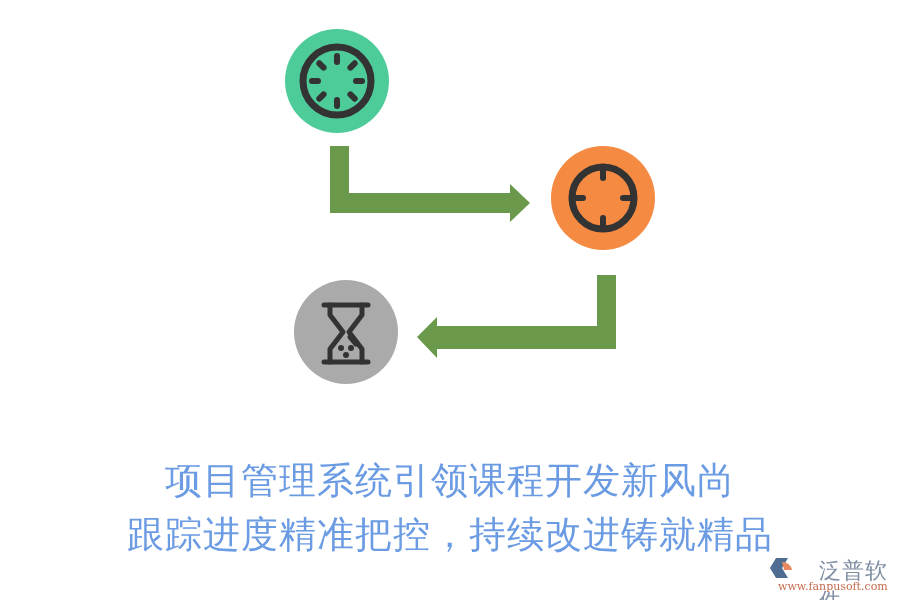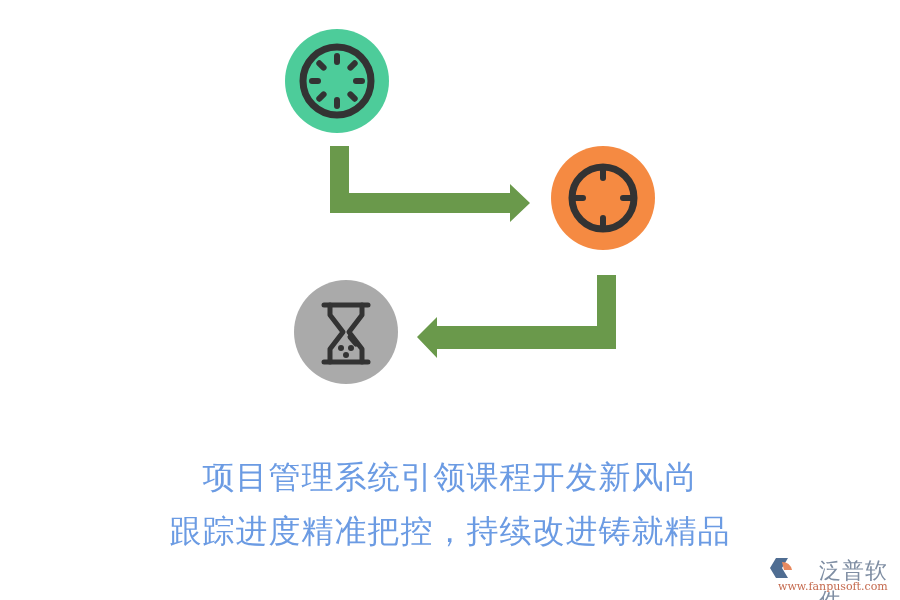--- a/index.html
+++ b/index.html
@@ -1,19 +1,19 @@
 <!DOCTYPE html>
 <html><head>
 <meta charset="utf-8">
 <style>
   html, body { margin:0; padding:0; }
   body { width:900px; height:600px; background:#ffffff; position:relative; overflow:hidden; font-family:"DejaVu Sans", sans-serif; }
   .abs { position:absolute; }
   .circle { border-radius:50%; display:flex; align-items:center; justify-content:center; }
-  .title-line { position:absolute; left:0; width:900px; text-align:center; color:#6b9be3; font-size:32px; letter-spacing:1px; white-space:nowrap; }
+  .title-line { position:absolute; left:0; width:900px; text-align:center; color:#6b9be3; font-size:37px; letter-spacing:1px; white-space:nowrap; }
   .wm-name { position:absolute; left:819px; top:556px; font-size:22px; color:#7f8ea3; letter-spacing:1px; }
   .wm-url { position:absolute; left:778px; top:580px; font-family:"DejaVu Serif", serif; font-size:11px; color:#c56a4e; }
 </style>
 </head>
 <body>
 
 <div class="abs circle" style="left:285px; top:29px; width:104px; height:104px; background:#4dcc9a;">
   <svg width="104" height="104" viewBox="0 0 104 104">
     <circle cx="52" cy="52" r="34" fill="none" stroke="#333333" stroke-width="7"></circle>
     <g stroke="#333333" stroke-width="6" stroke-linecap="round">

